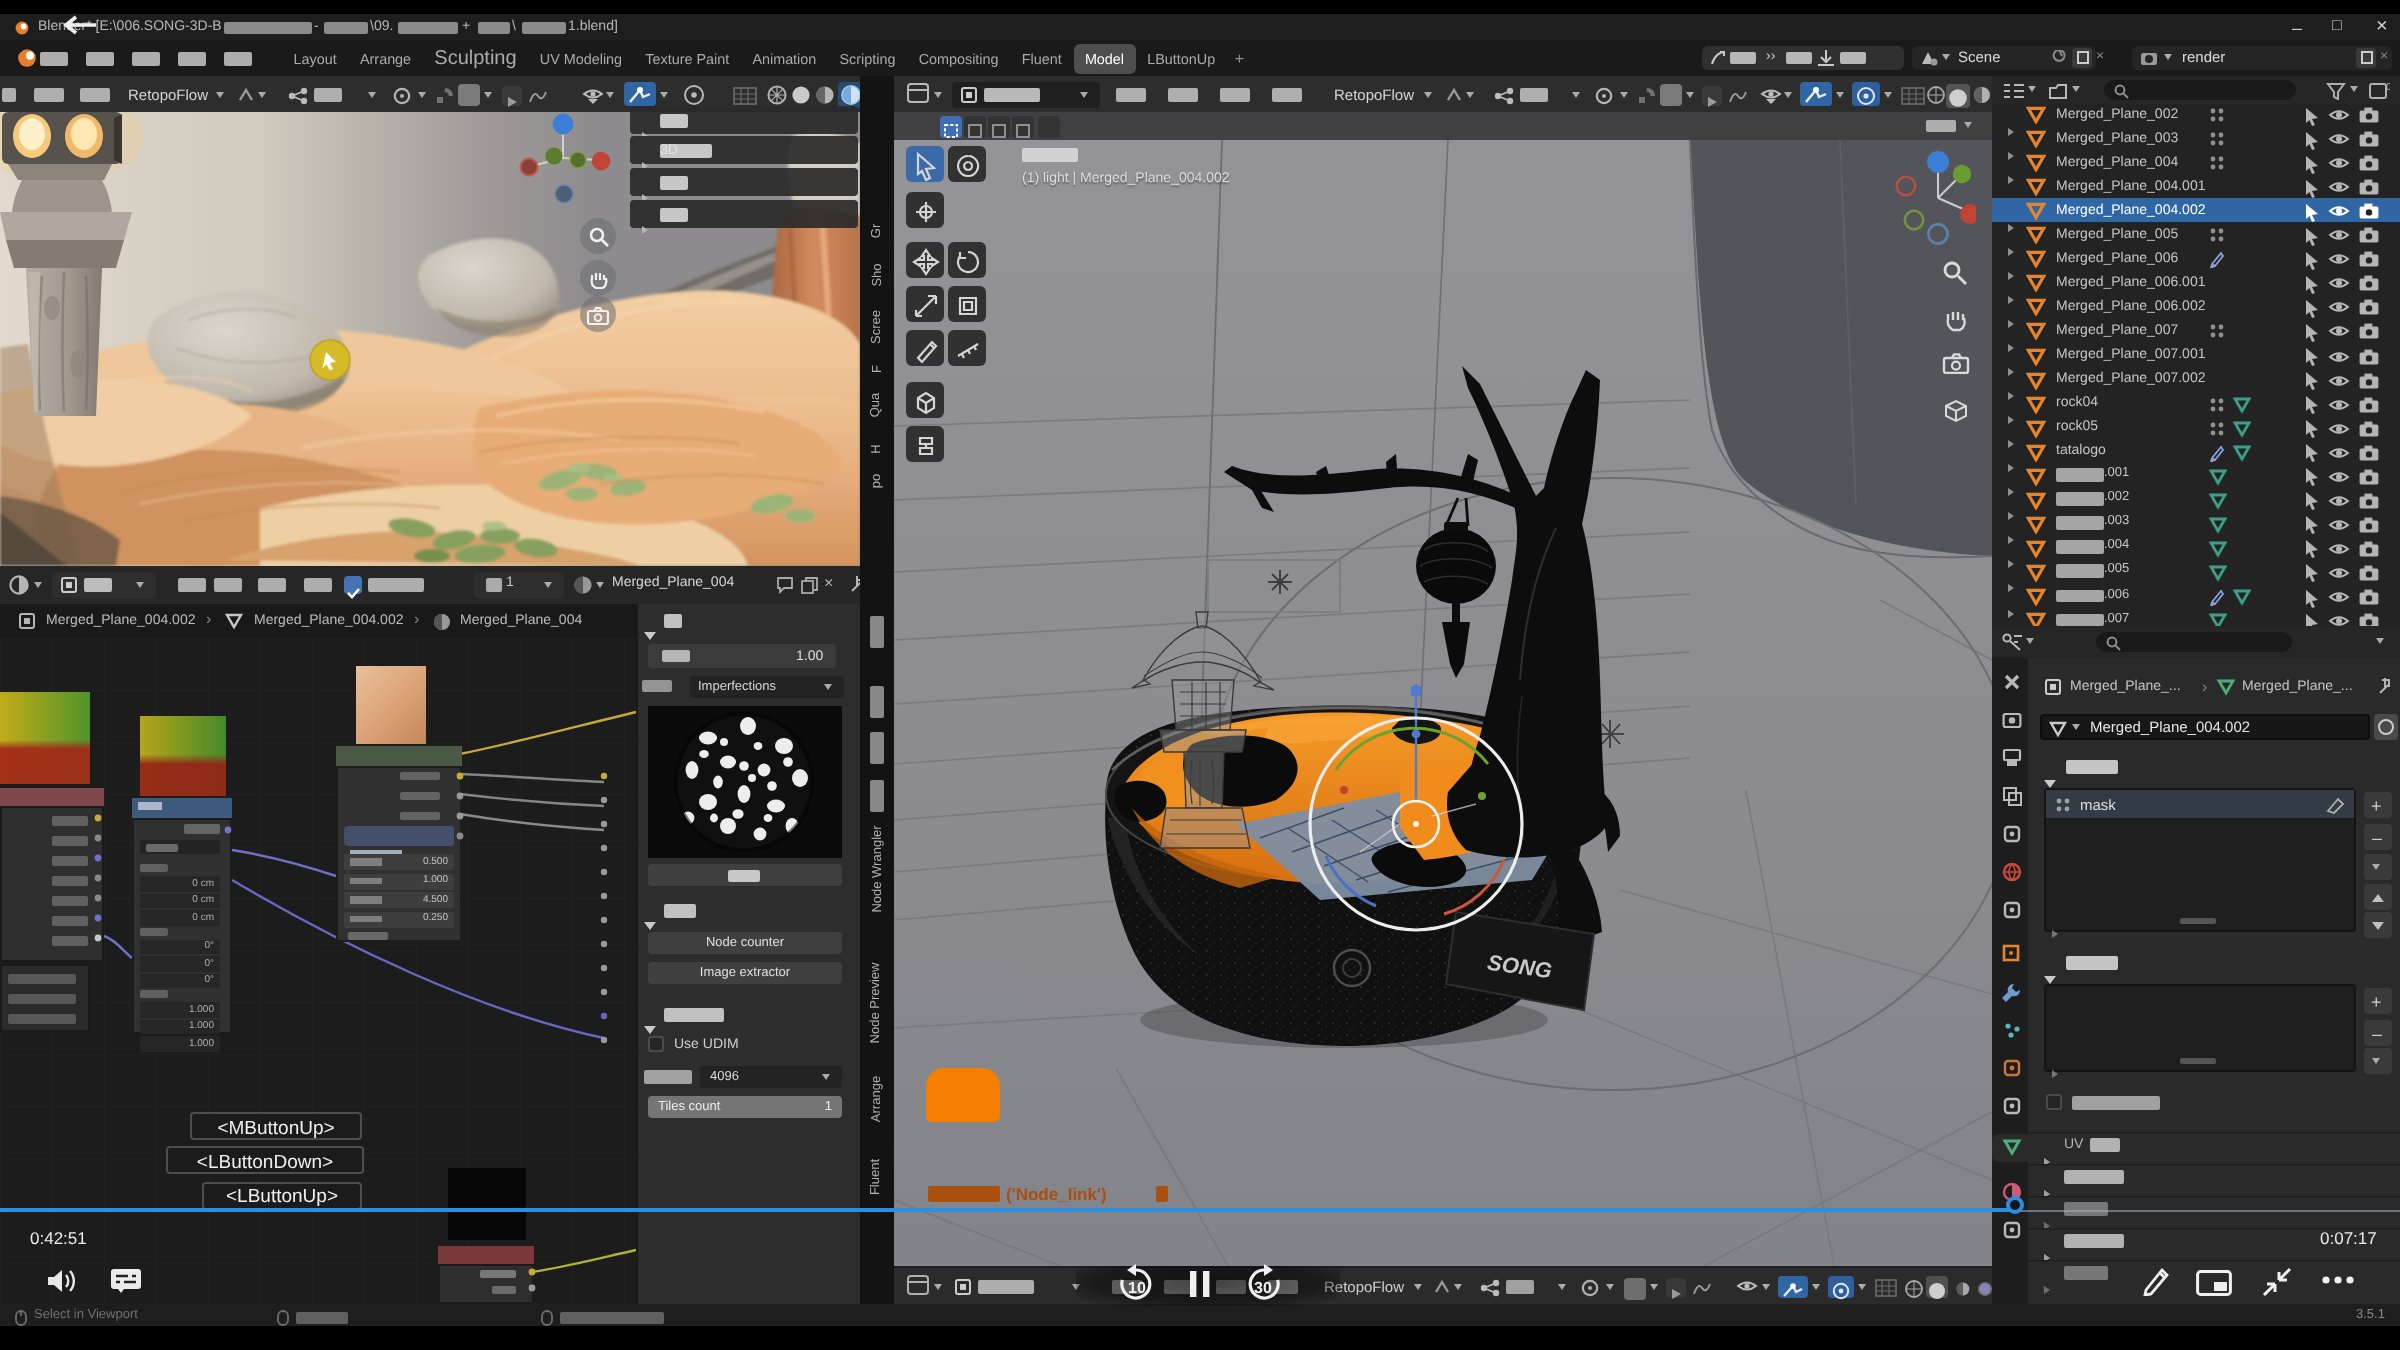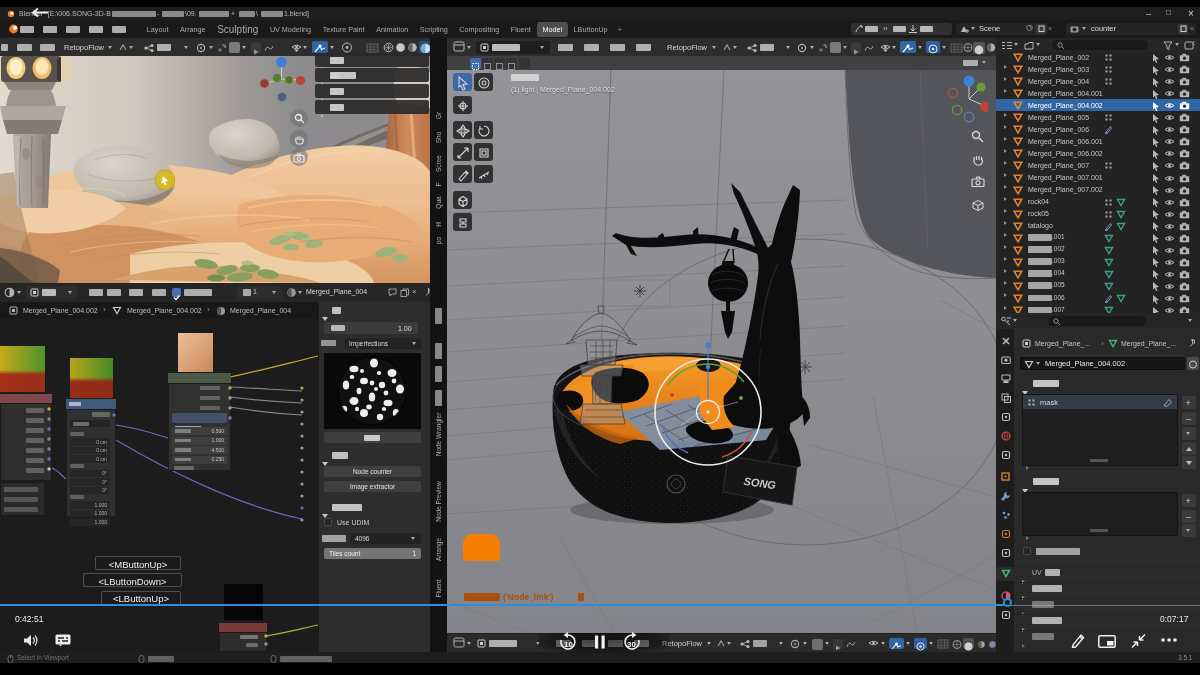--- a/index.html
+++ b/index.html
@@ -83,21 +83,21 @@
 <svg class="abs" style="left:1038px;top:25px" width="7" height="7">
       <rect x="1" y="1" width="5" height="5.5" fill="none" stroke="#ccc" stroke-width="1"></rect>
     </svg>
 <div class="abs" style="left:1048px;top:25px;font-size:7px;color:#8f8f8f;white-space:nowrap;line-height:1;">×</div>
 <div class="abs" style="left:1066px;top:22.5px;width:130px;height:12px;background:#252525;border-radius:3px"></div>
 <svg class="abs" style="left:1070px;top:24.5px" width="9" height="9">
       <rect x="0.5" y="1.5" width="8" height="6" rx="1" fill="#999"></rect>
       <circle cx="4.5" cy="4.5" r="2" fill="#252525"></circle>
     </svg>
 <span class="car abs" style="left:1082px;top:27px"></span>
-<div class="abs" style="left:1091px;top:25px;font-size:7.5px;color:#dcdcdc;white-space:nowrap;line-height:1;">counter</div>
+<div class="abs" style="left:1091px;top:25px;font-size:7.5px;color:#dcdcdc;white-space:nowrap;line-height:1;">render</div>
 <div class="abs" style="left:1178px;top:23.5px;width:10px;height:10px;background:#3a3a3a;border-radius:2px"></div>
 <svg class="abs" style="left:1180px;top:25px" width="7" height="7">
       <rect x="1" y="1" width="5" height="5.5" fill="none" stroke="#ccc" stroke-width="1"></rect>
     </svg>
 <div class="abs" style="left:1190px;top:25px;font-size:7px;color:#8f8f8f;white-space:nowrap;line-height:1;">×</div>
 <div class="abs" style="left:0px;top:38px;width:430px;height:18px;background:#2d2d2d"></div>
 <div class="abs" style="left:1px;top:44px;width:7px;height:7px;background:#d0d0d0;border-radius:1px;opacity:0.8"></div>
 <div class="abs" style="left:17px;top:44px;width:15px;height:7px;background:#d0d0d0;border-radius:1px;opacity:0.8"></div>
 <div class="abs" style="left:40px;top:44px;width:15px;height:7px;background:#d0d0d0;border-radius:1px;opacity:0.8"></div>
 <div class="abs" style="left:64px;top:43.5px;font-size:7.5px;color:#d6d6d6;white-space:nowrap;line-height:1;">RetopoFlow</div>

